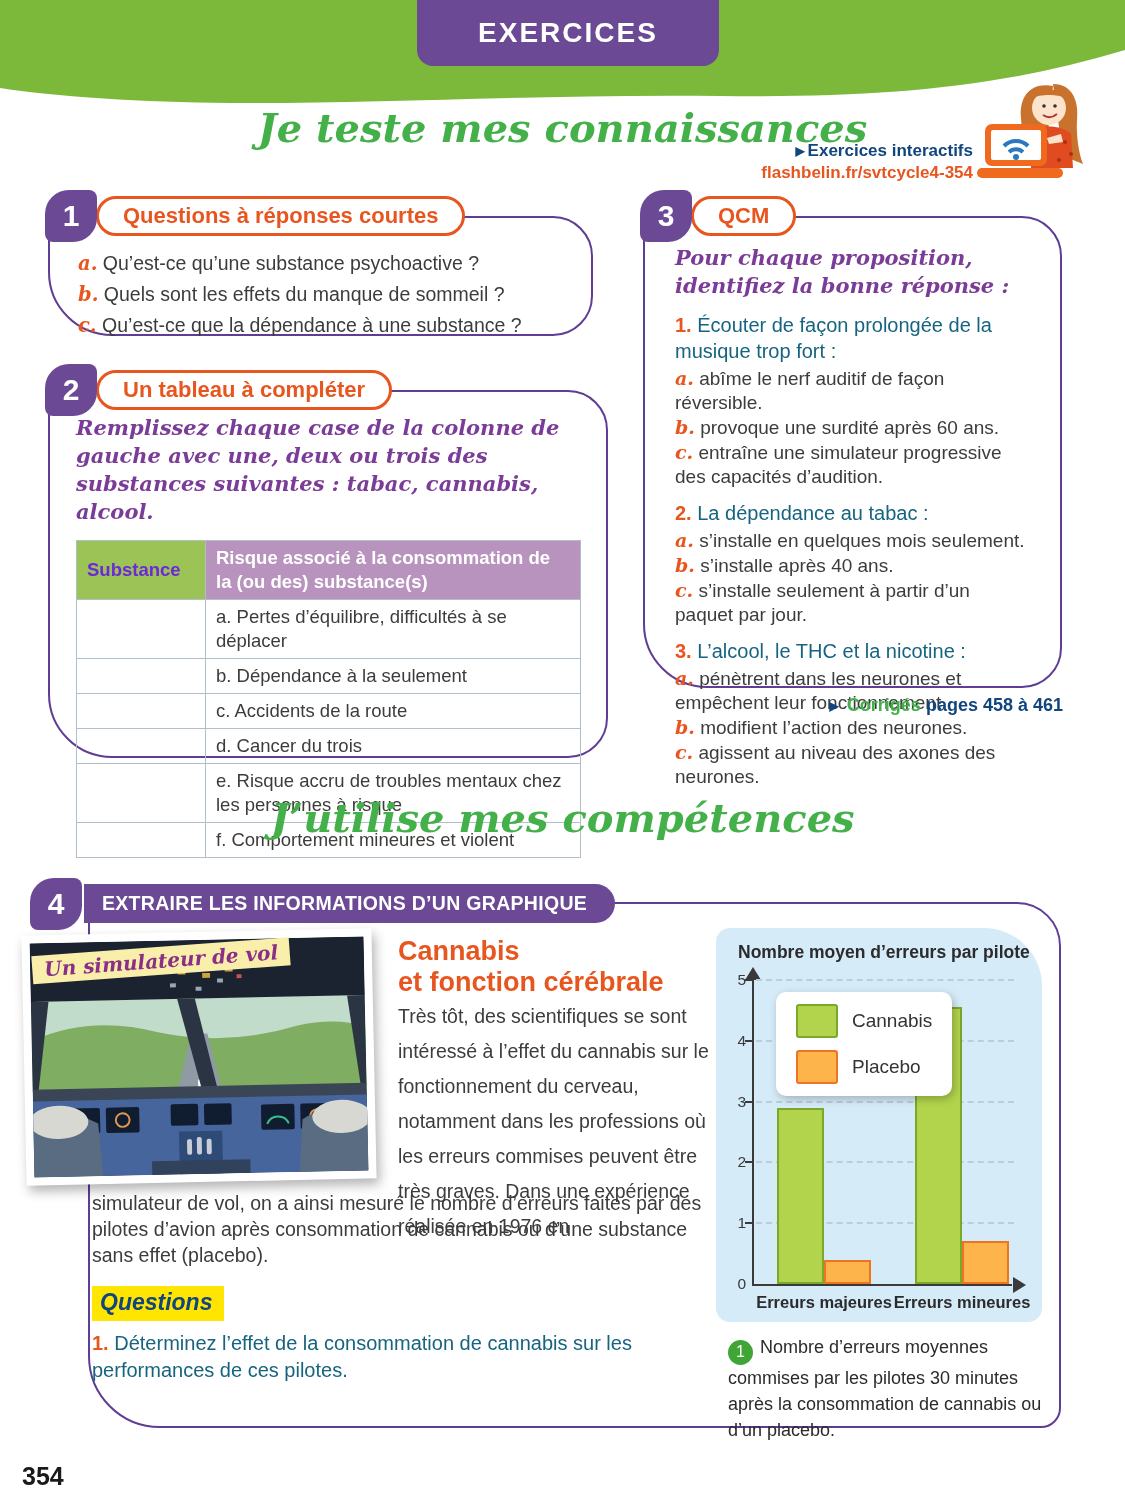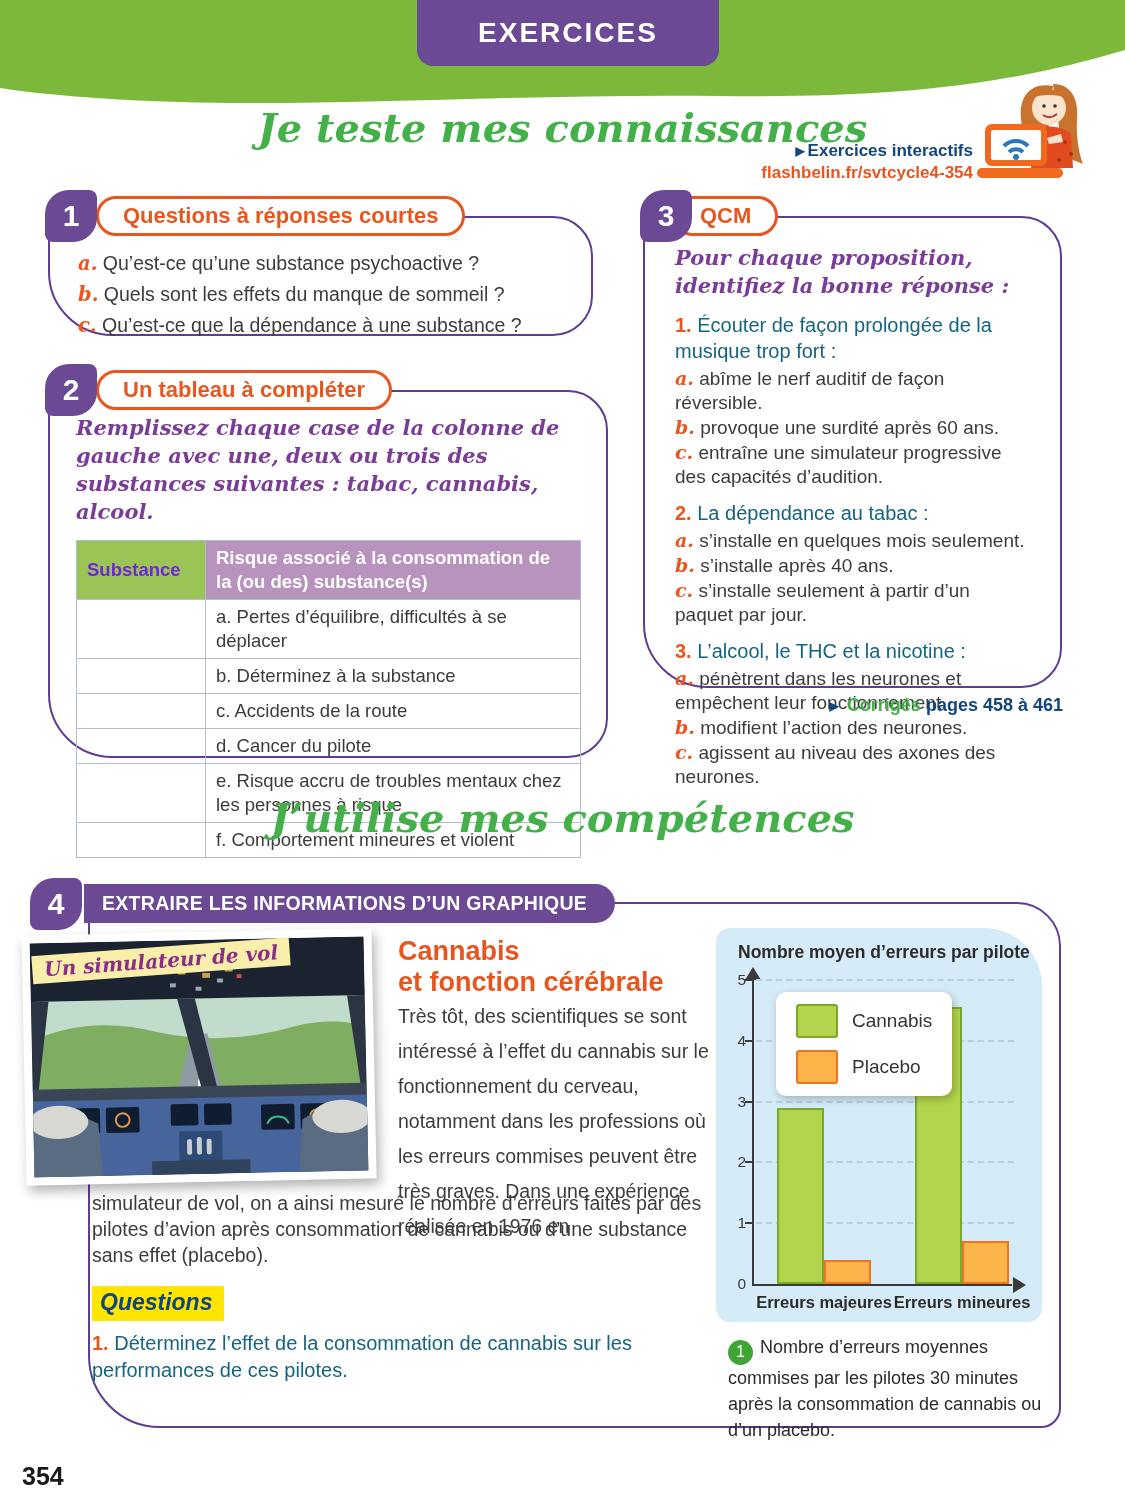--- a/index.html
+++ b/index.html
@@ -151,47 +151,47 @@
             <tr>
           <th class="hgreen">Substance</th>
           <th class="hmauve">Risque associé à la consommation de la (ou des) substance(s)</th>
         </tr>
         <tr>
               <td class="c1"></td>
               <td class="c2">a. Pertes d’équilibre, difficultés à se déplacer</td>
             </tr>
         <tr>
               <td class="c1"></td>
-              <td class="c2">b. Déterminez à la substance</td>
+              <td class="c2">b. Dépendance à la seulement</td>
             </tr>
         <tr>
               <td class="c1"></td>
               <td class="c2">c. Accidents de la route</td>
             </tr>
         <tr>
               <td class="c1"></td>
-              <td class="c2">d. Cancer du pilote</td>
+              <td class="c2">d. Cancer du trois</td>
             </tr>
         <tr>
               <td class="c1"></td>
               <td class="c2" style="max-width:355px;">e. Risque accru de troubles mentaux chez les personnes à risque</td>
             </tr>
         <tr>
               <td class="c1"></td>
               <td class="c2">f. Comportement mineures et violent</td>
             </tr>
       </tbody>
         </table>
     </div>
   </div>
 
   <div class="badge" style="left:640px;top:190px;">
       <span>3</span>
     </div>
-  <div class="pill" style="left:673px;top:196px;text-align:right;">QCM</div>
+  <div class="pill" style="left:691px;top:196px;text-align:right;">QCM</div>
   <div class="exbox" style="left:643px;top:216px;width:419px;height:472px;">
     <div class="ex3-content">
       <div class="ex3-intro script">Pour chaque proposition, identifiez la bonne réponse :</div>
 
       <div class="qblock">
         <div class="qhead"><span class="qnum">1.</span> <span class="qteal">Écouter de façon prolongée de la musique trop fort :</span></div>
         <div><span class="oletter">a.</span> <span>abîme le nerf auditif de façon réversible.</span></div>
         <div><span class="oletter">b.</span> <span>provoque une surdité après 60 ans.</span></div>
         <div><span class="oletter">c.</span> <span>entraîne une simulateur progressive des capacités d’audition.</span></div>
       </div>

